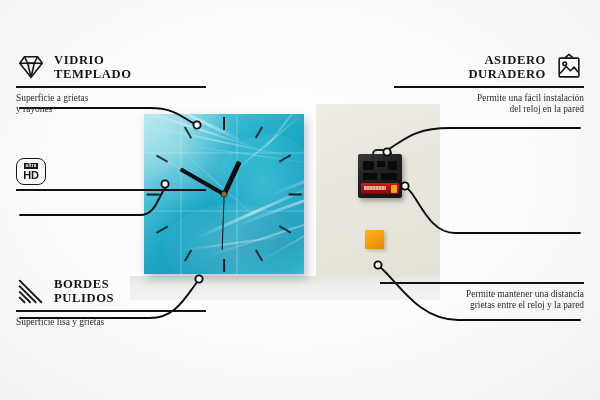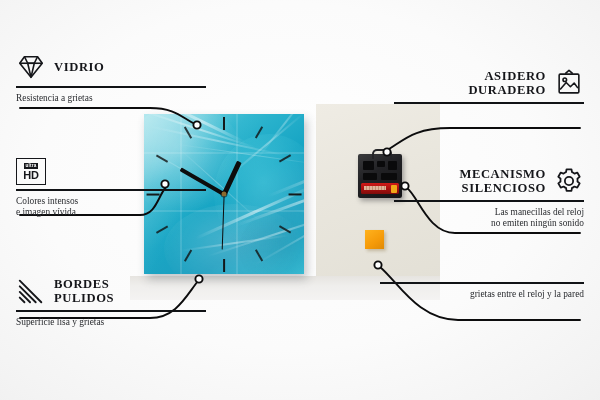--- a/index.html
+++ b/index.html
@@ -32,21 +32,21 @@
     font-family:"Liberation Serif", serif;
     font-size:9.4px;line-height:11.4px;color:#2a2c30;
   }
   .feat.left .desc{text-align:left;}
   .feat.right .desc{text-align:right;}
   .ico{width:30px;height:30px;flex:0 0 30px;display:block;}
   .ico svg{display:block;width:30px;height:30px;}
 
   
   .hdbadge{
-    width:30px;height:27px;border:1.6px solid #15161a;border-radius:0;
+    width:30px;height:27px;border:1.6px solid #15161a;border-radius:8px;
     display:flex;flex-direction:column;align-items:center;justify-content:center;
     box-sizing:border-box;flex:0 0 30px;
   }
   .hdbadge .u{font-family:"Liberation Sans",sans-serif;font-size:4.6px;font-weight:bold;
     background:#15161a;color:#fff;padding:0 2px;line-height:6px;letter-spacing:.2px;}
   .hdbadge .h{font-family:"Liberation Sans",sans-serif;font-size:11px;font-weight:bold;
     color:#15161a;line-height:12px;letter-spacing:-.3px;}
 
   
   #photo{
@@ -201,40 +201,38 @@
           <path d="M4 12 L9 5 L23 5 L28 12 L16 27 Z"></path>
               <path d="M4 12 L28 12"></path>
           <path d="M9 5 L12.5 12 L16 27"></path>
               <path d="M23 5 L19.5 12 L16 27"></path>
               <path d="M12.5 12 L19.5 12"></path>
             </g>
           </svg>
       </span>
       <div class="title">
         <div>VIDRIO</div>
-      </div>
-    </div>
-    <div class="rule"></div>
-    <div class="desc">
-      <div>Resistencia a grietas</div>
+        <div>TEMPLADO</div>
+      </div>
+    </div>
+    <div class="rule"></div>
+    <div class="desc">
+      <div>Superficie a grietas</div>
+      <div>y rayones</div>
     </div>
   </div>
 
   <div class="feat left" style="left:16px;top:158px;">
     <div class="head">
       <span class="hdbadge">
         <span class="u">ultra</span>
         <span class="h">HD</span>
       </span>
     </div>
     <div class="rule"></div>
-    <div class="desc">
-      <div>Colores intensos</div>
-      <div>e imagen vívida</div>
-    </div>
   </div>
 
   <div class="feat left" style="left:16px;top:276px;">
     <div class="head">
       <span class="ico">
         <svg viewBox="0 0 32 32">
             <g stroke="#15161a" stroke-width="2" stroke-linecap="round">
           <path d="M4 5 L27 28"></path>
               <path d="M4 11 L21 28"></path>
               <path d="M4 17 L15 28"></path>
@@ -247,62 +245,46 @@
         <div>PULIDOS</div>
       </div>
     </div>
     <div class="rule"></div>
     <div class="desc">
       <div>Superficie lisa y grietas</div>
       <div></div>
     </div>
   </div>
 
-  <div class="feat right" style="left:394px;top:68px;">
+  <div class="feat right" style="left:394px;top:52px;">
     <div class="head">
       <div class="title">
         <div>ASIDERO</div>
         <div>DURADERO</div>
       </div>
       <span class="ico">
         <svg viewBox="0 0 32 32">
             <g fill="none" stroke="#15161a" stroke-width="1.7" stroke-linejoin="round">
           <path d="M12 6 L16 2.5 L20 6"></path>
               <rect x="5.5" y="6.5" width="21" height="20" rx="1.2"></rect>
           <circle cx="11.5" cy="12.5" r="1.9"></circle>
           <path d="M6.5 23 L13 15.5 L17.5 20 L21.5 16 L25.5 21.5"></path>
             </g>
           </svg>
       </span>
     </div>
     <div class="rule"></div>
-  </div>
-
-  <div class="feat right" style="left:394px;top:166px;">
-    <div class="head">
-      <div class="title">
-        <div>MECANISMO</div>
-        <div>SILENCIOSO</div>
-      </div>
-      <span class="ico">
-        <svg viewBox="0 0 32 32">
-            <g fill="none" stroke="#15161a" stroke-width="1.9" stroke-linejoin="round">
-          <path d="M13.4 3.5 h5.2 l.6 3.1 a9.6 9.6 0 0 1 2.6 1.5 l3-1.1 2.6 4.5 -2.4 2 a9.6 9.6 0 0 1 0 3 l2.4 2 -2.6 4.5 -3-1.1 a9.6 9.6 0 0 1 -2.6 1.5 l-.6 3.1 h-5.2 l-.6-3.1 a9.6 9.6 0 0 1 -2.6-1.5 l-3 1.1 -2.6-4.5 2.4-2 a9.6 9.6 0 0 1 0-3 l-2.4-2 2.6-4.5 3 1.1 a9.6 9.6 0 0 1 2.6-1.5 z"></path>
-          <circle cx="16" cy="16" r="4.4"></circle>
-            </g>
-          </svg>
-      </span>
-    </div>
-    <div class="rule"></div>
-    <div class="desc">
-      <div>Las manecillas del reloj</div>
-      <div>no emiten ningún sonido</div>
-    </div>
-  </div>
+    <div class="desc">
+      <div>Permite una fácil instalación</div>
+      <div>del reloj en la pared</div>
+    </div>
+  </div>
+
 
   <div class="feat right" style="left:380px;top:278px;width:204px;">
     <div class="rule"></div>
     <div class="desc">
+      <div>Permite mantener una distancia</div>
       <div>grietas entre el reloj y la pared</div>
     </div>
   </div>
 
 </div>
 
 </body></html>

